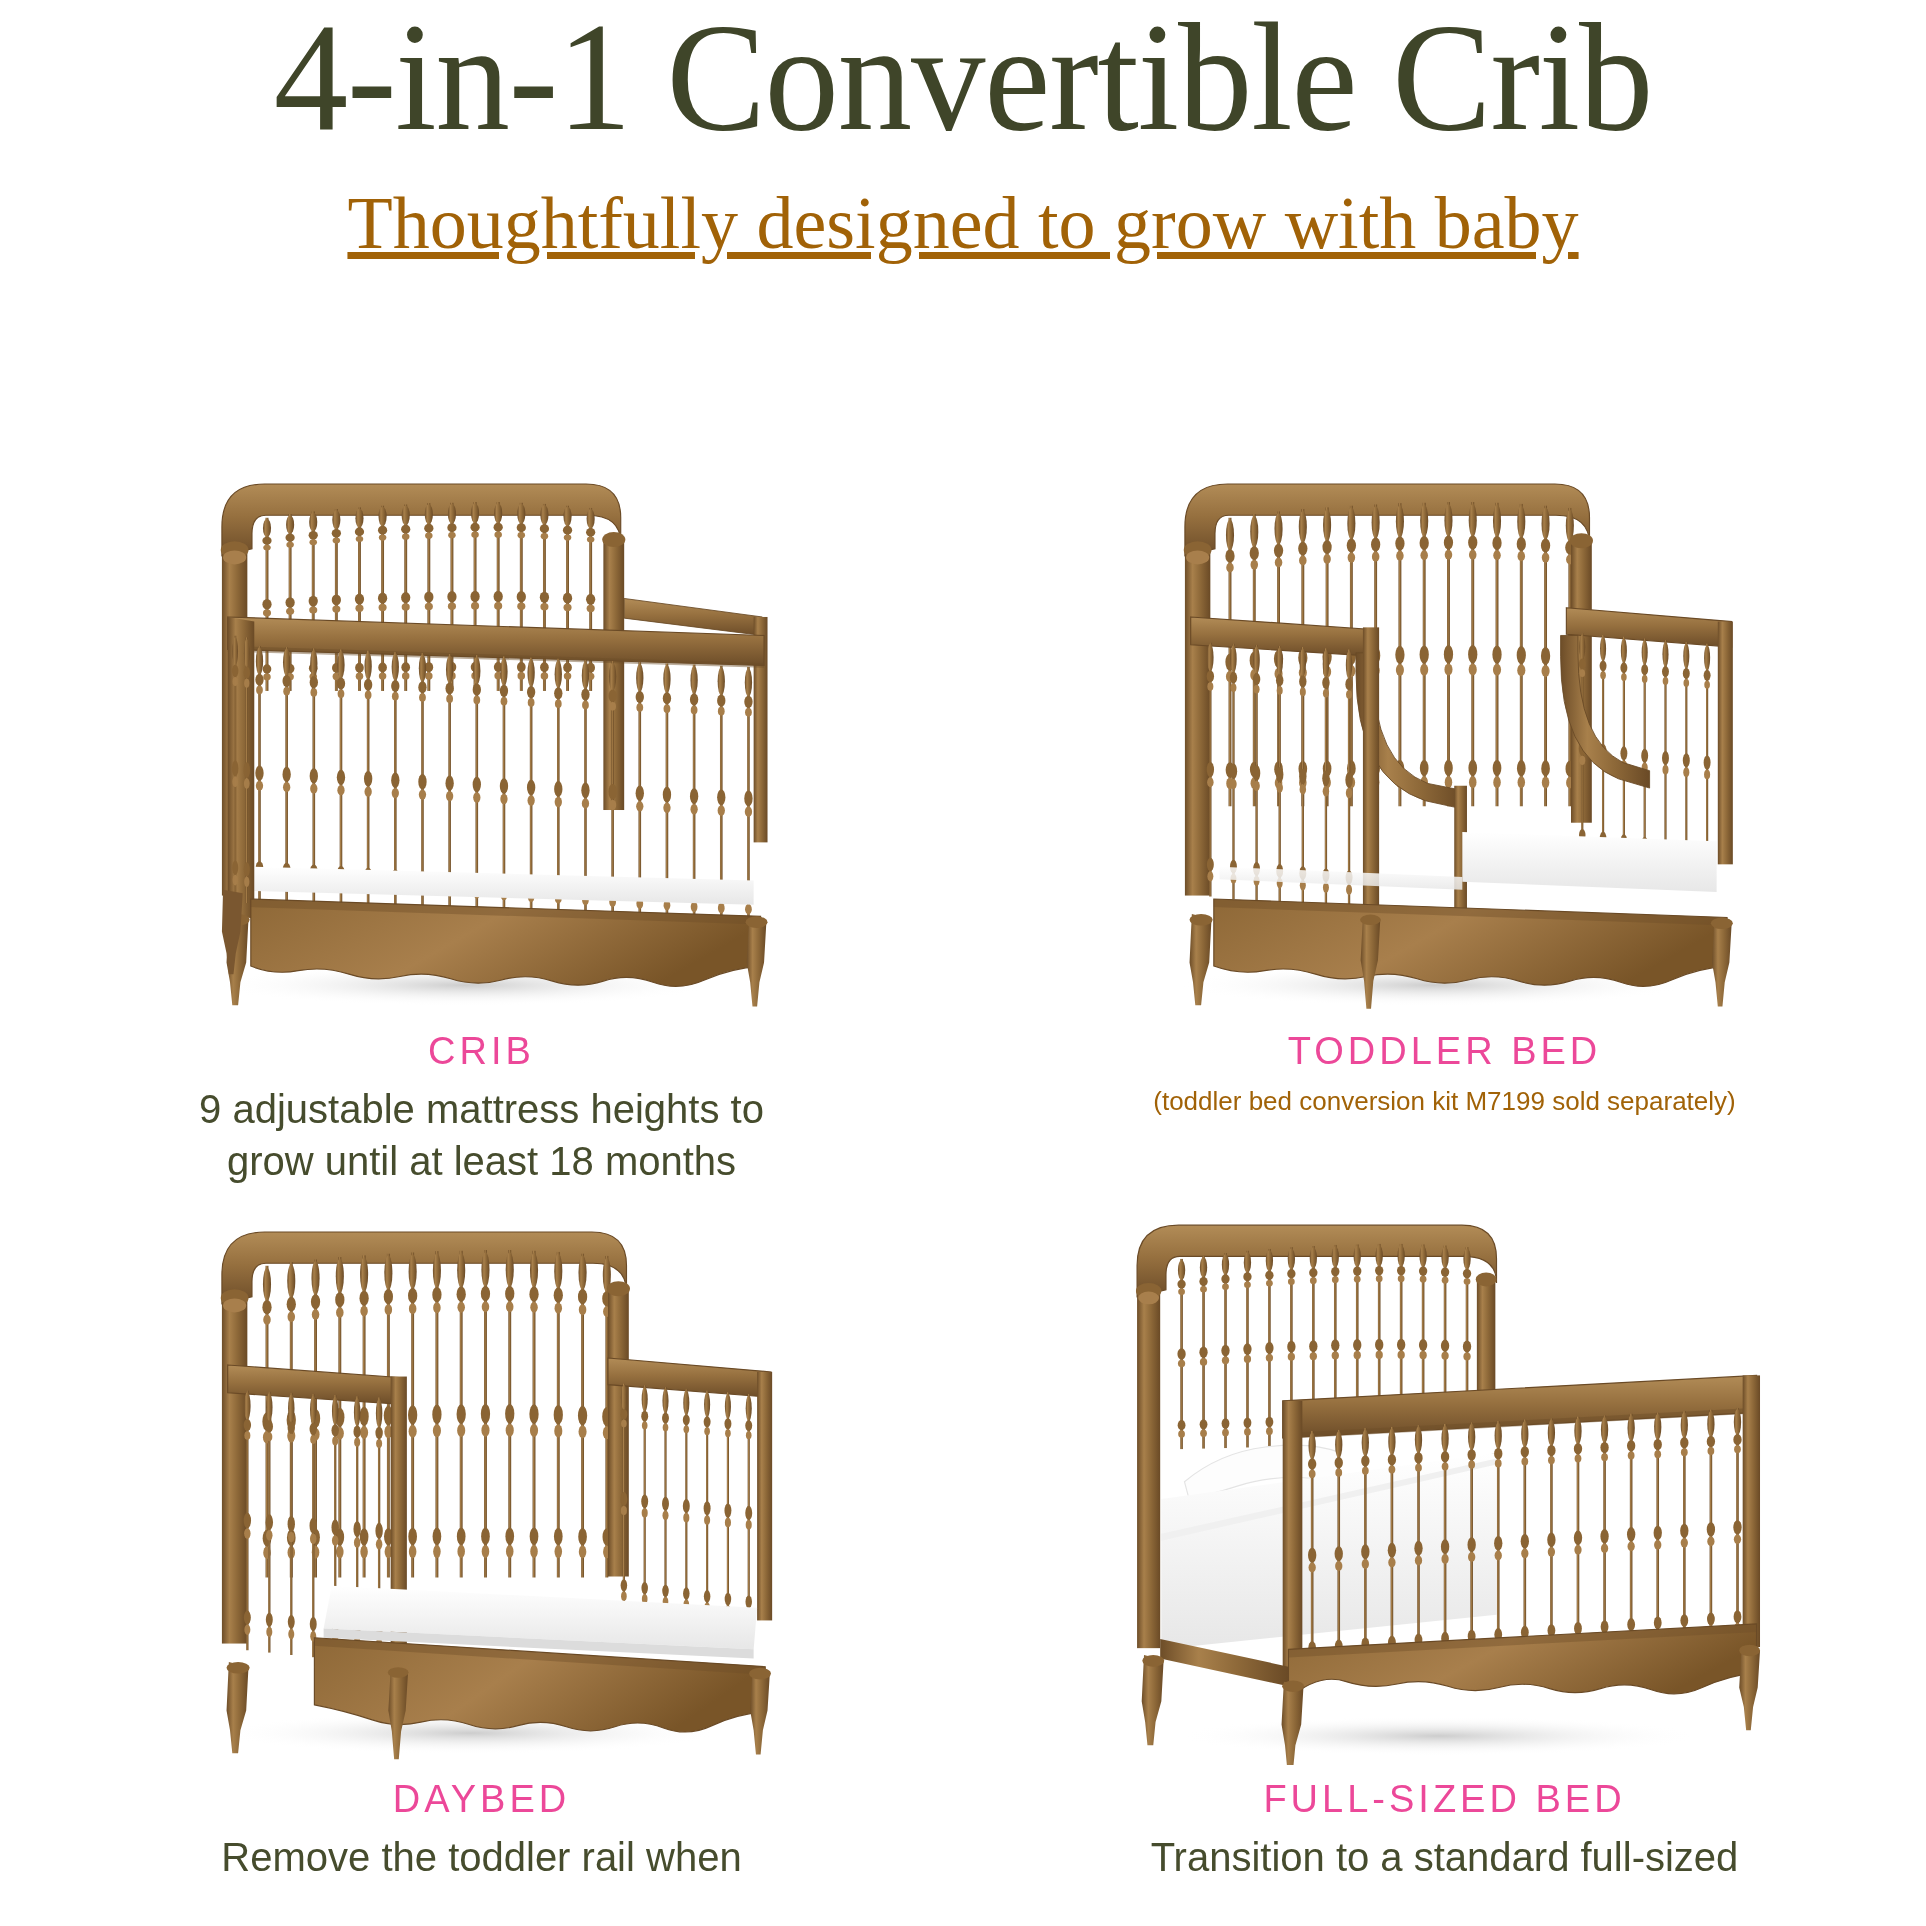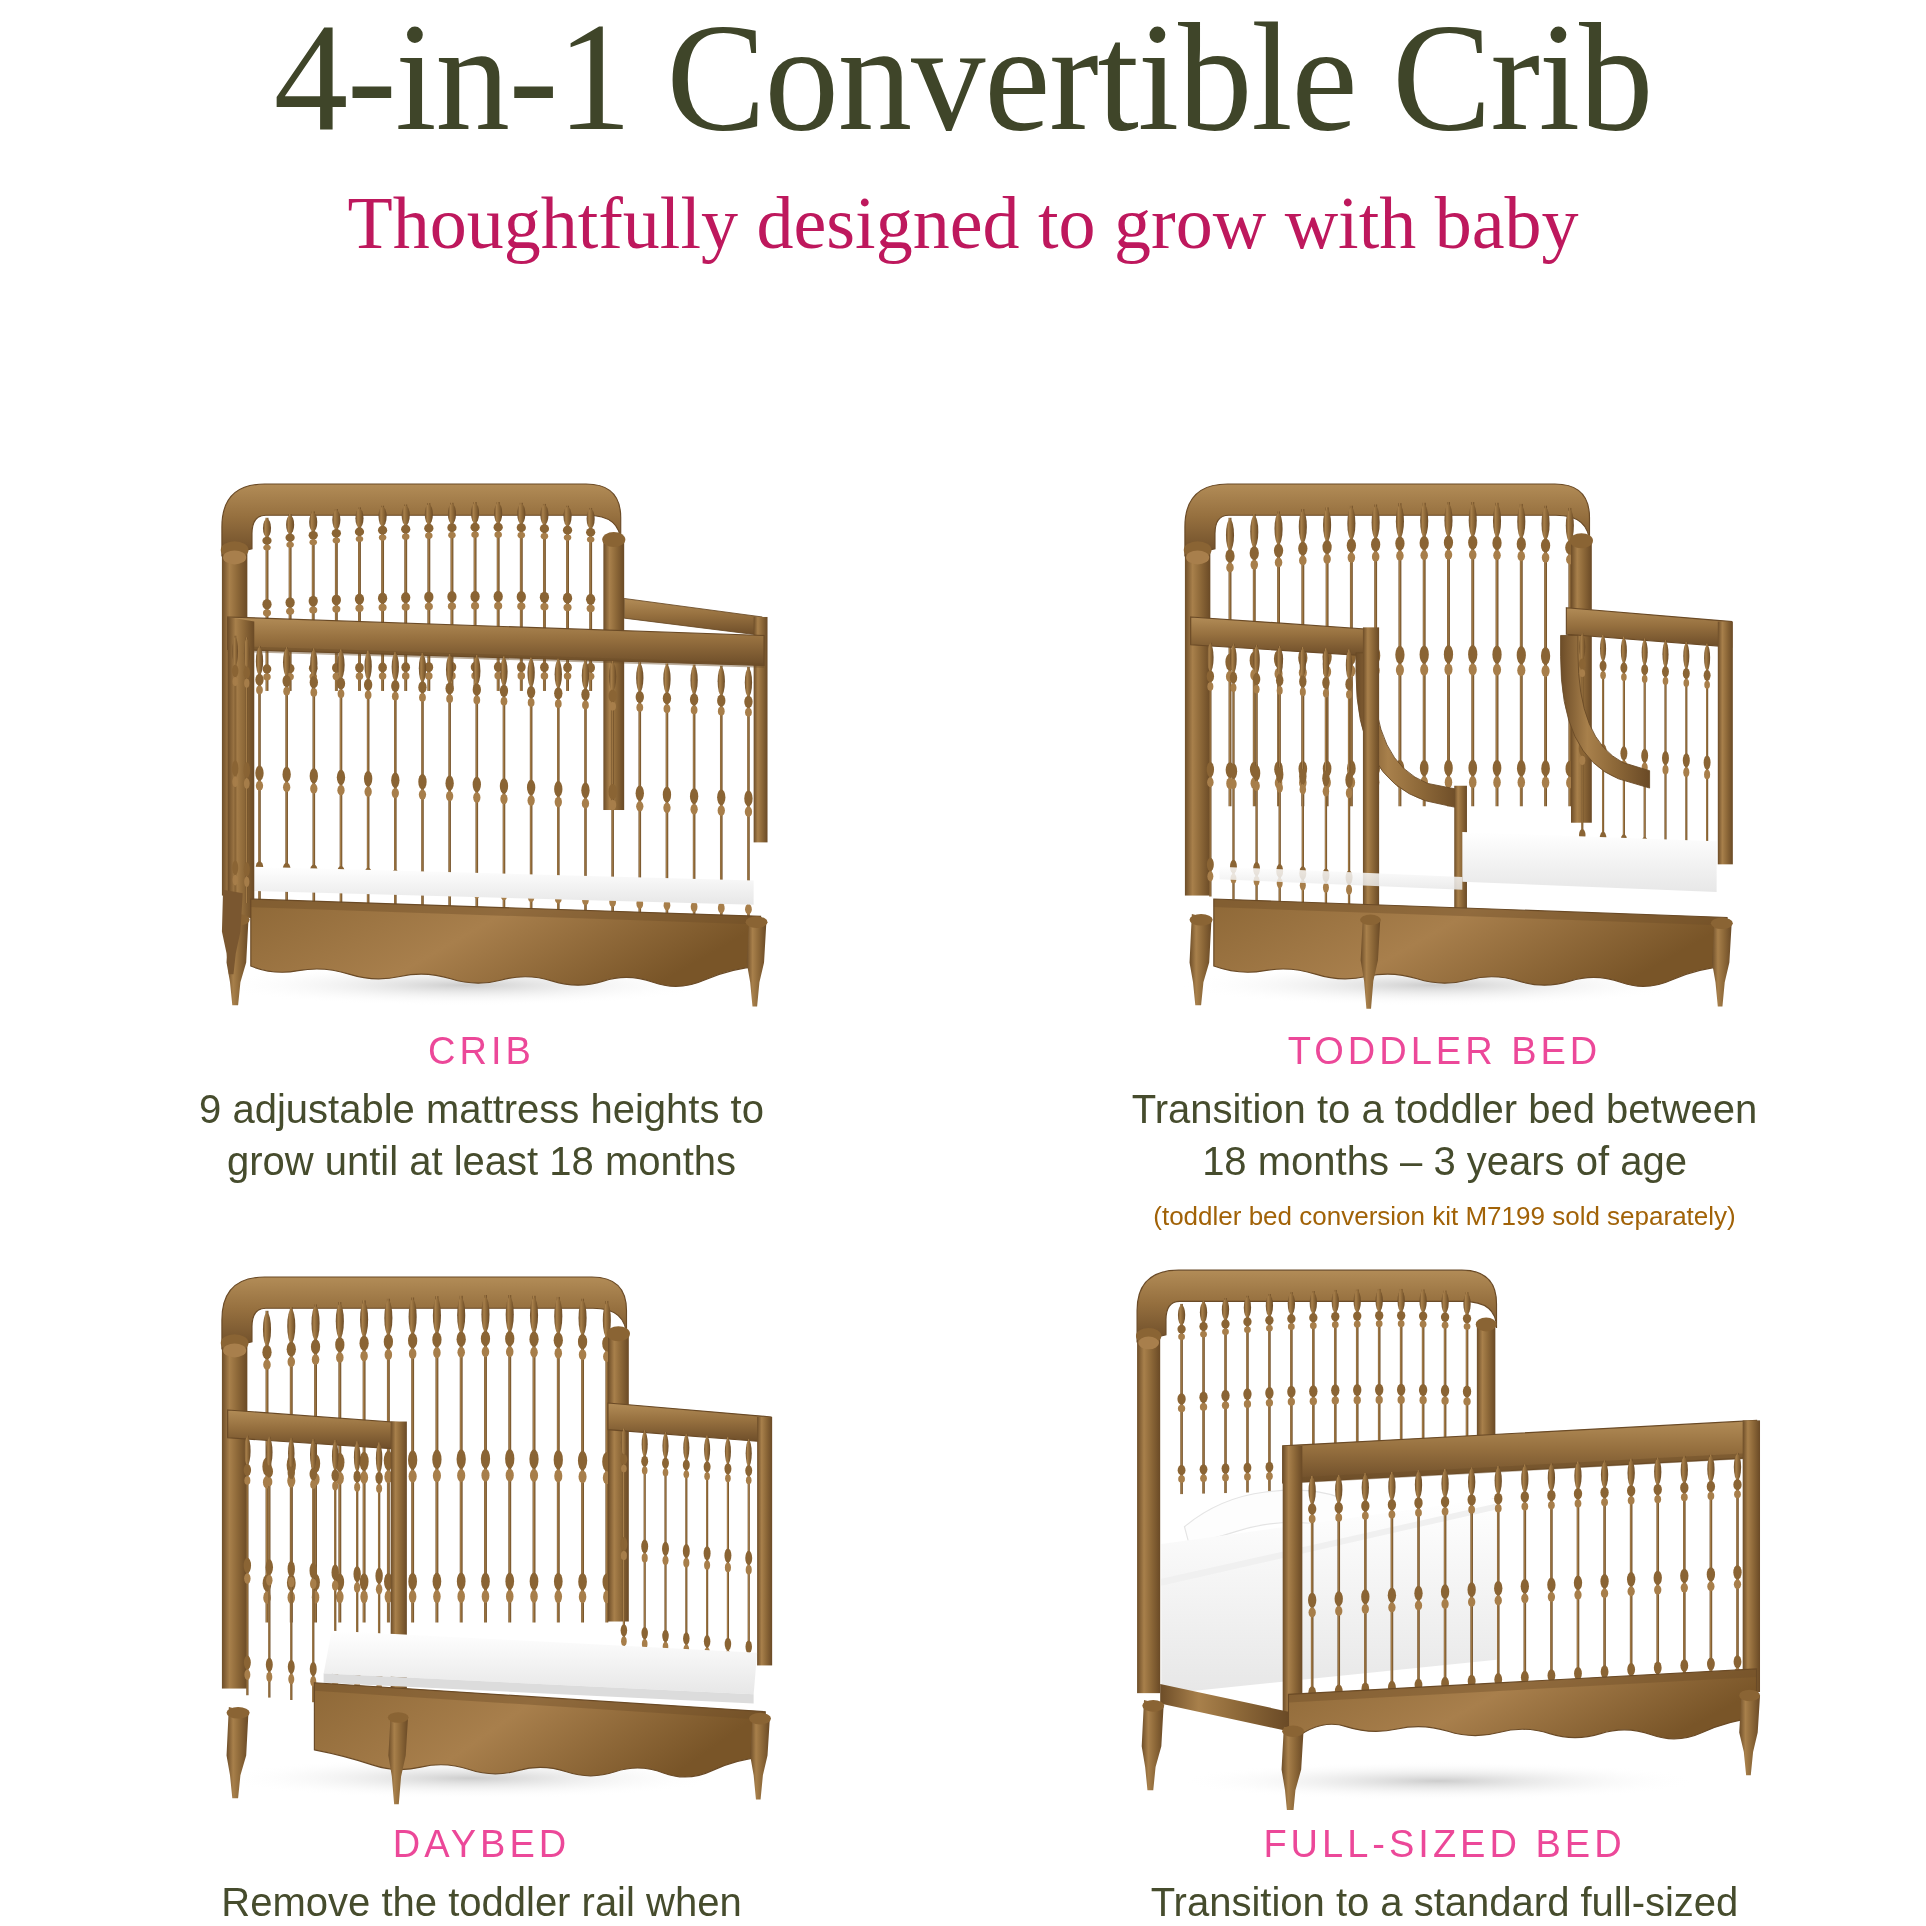--- a/index.html
+++ b/index.html
@@ -23,23 +23,24 @@
     letter-spacing:-1.2px;
     color:#3f4529;
     margin:0;
     transform:scaleX(0.96);
   }
   .sub-title{
     font-family:"Liberation Serif", serif;
     font-size:74px;
     line-height:1.0;
     font-weight:400;
-    color:#be185d;
+    color:#a16207;
     margin:31px 0 0 0;
     letter-spacing:0px;
+    text-decoration:underline;
   }
 
   
   .grid{
     position:absolute;
     top:439px;left:0;right:0;
     display:grid;
     grid-template-columns:1fr 1fr;
     grid-template-rows:auto auto;
     row-gap:0px;
@@ -291,24 +292,20 @@
 
           <path d="M152,782 L186,790 L182,866 L172,900 L168,940 L158,940 L154,900 L148,866 Z" fill="url(#wv)"></path>
           <ellipse cx="168" cy="792" rx="20" ry="10" fill="#8a6434"></ellipse>
           <path d="M1056,792 L1086,798 L1082,866 L1074,900 L1070,942 L1062,942 L1058,900 L1052,866 Z" fill="url(#wv)"></path>
           <ellipse cx="1069" cy="798" rx="19" ry="10" fill="#8a6434"></ellipse>
           <path d="M448,786 L478,792 L474,862 L466,898 L462,946 L454,946 L450,898 L444,862 Z" fill="url(#wv)"></path>
           <ellipse cx="461" cy="792" rx="18" ry="9" fill="#8a6434"></ellipse>
         </svg>
       </div>
       <div class="cap-title">TODDLER BED</div>
-      <div class="cap-body">
-        <div>Transition to a toddler bed between</div>
-        <div>18 months – 3 years of age</div>
-      </div>
       <div class="cap-fine">(toddler bed conversion kit M7199 sold separately)</div>
     </div>
 
     <div class="cell row2">
       <div class="figure">
         <svg width="682" height="555" viewBox="0 0 1180 960" xmlns="http://www.w3.org/2000/svg">
           <ellipse cx="570" cy="905" rx="430" ry="36" fill="url(#shd)"></ellipse>
 
           <path d="M140,112 Q140,38 214,38 L780,38 Q840,38 840,96 L840,142 Q840,92 782,92 L216,92 Q192,92 192,124 L192,150 L140,162 Z" fill="url(#wh)" stroke="#6a4a26" stroke-width="2"></path>
           <g>

